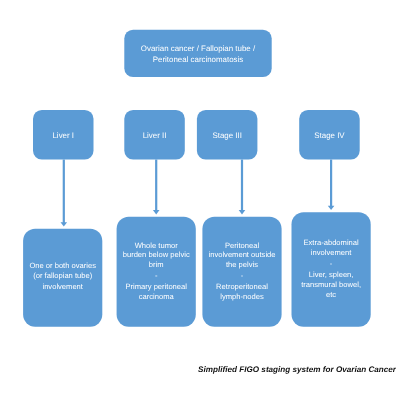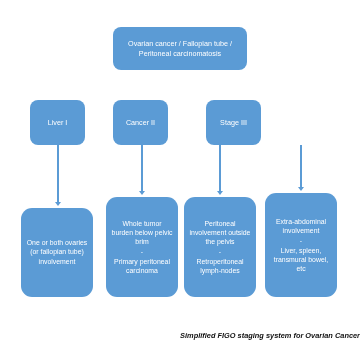--- a/index.html
+++ b/index.html
@@ -41,21 +41,21 @@
   }
   .node-stage {
     top: 100px;
     width: 55px;
     height: 45px;
     font-size: 7.2px;
     border-radius: 8px;
   }
   .stage-1 { left: 30px; }
   .stage-2 { left: 113px; }
-  .stage-3 { left: 206px; }
+  .stage-3 { left: 179px; }
   .stage-4 { left: 272px; }
 
   .node-detail {
     width: 72px;
     font-size: 6.9px;
     border-radius: 11px;
     align-items: center;
   }
   .detail-1 { left: 21px;  top: 208px; height: 89px; }
   .detail-2 { left: 106px; top: 197px; height: 100px; }
@@ -113,24 +113,27 @@
 <div id="diagram">
 
   <div class="node node-root">
     <span>Ovarian cancer / Fallopian tube / Peritoneal carcinomatosis</span>
   </div>
 
   <div class="node node-stage stage-1">
     <span>Liver I</span>
   </div>
   <div class="node node-stage stage-2">
-    <span>Cancer II</span>
+    <span>Liver II</span>
   </div>
   <div class="node node-stage stage-3">
     <span>Stage III</span>
+  </div>
+  <div class="node node-stage stage-4">
+    <span>Stage IV</span>
   </div>
 
   <div class="connector conn-1"></div>
   <div class="arrowhead arrow-1"></div>
   <div class="connector conn-2"></div>
   <div class="arrowhead arrow-2"></div>
   <div class="connector conn-3"></div>
   <div class="arrowhead arrow-3"></div>
   <div class="connector conn-4"></div>
   <div class="arrowhead arrow-4"></div>

